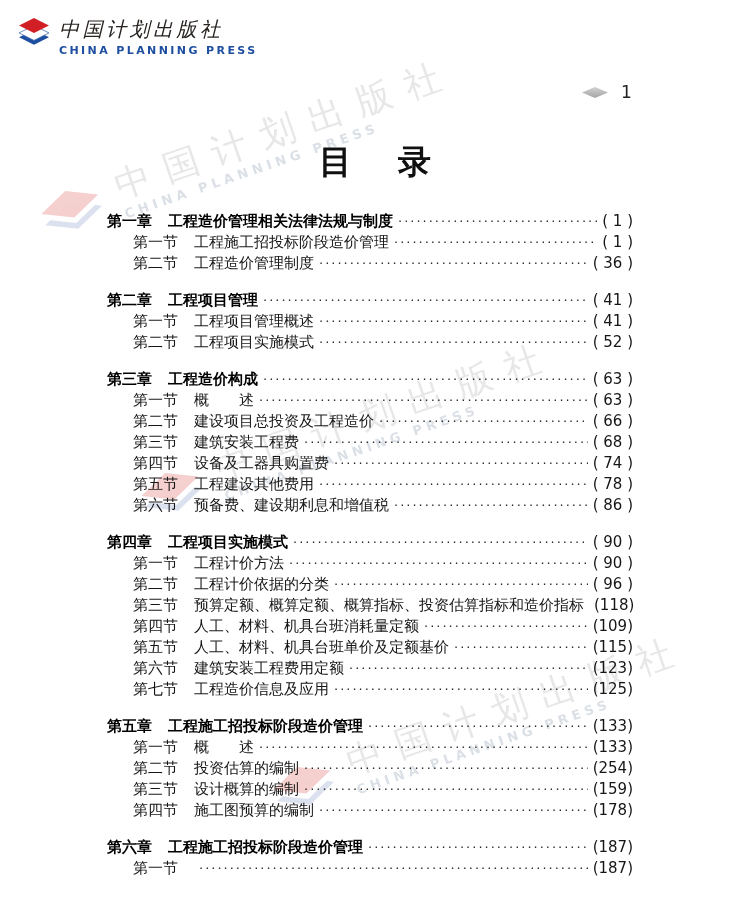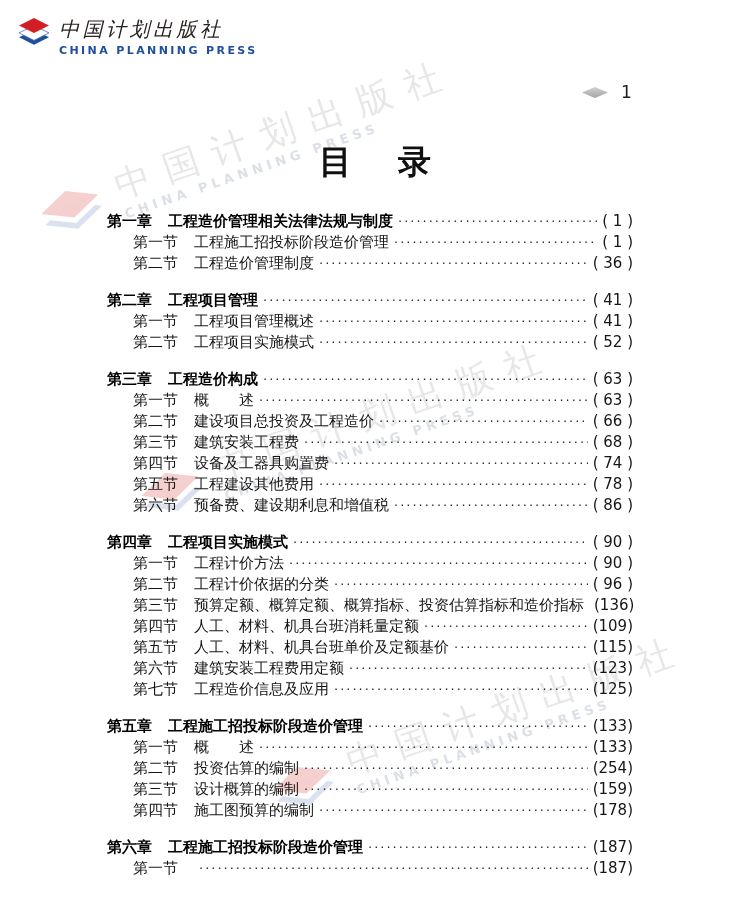--- a/index.html
+++ b/index.html
@@ -207,21 +207,21 @@
         <div class="toc-row section">
           <span class="row-label">第二节</span>
           <span class="row-title">工程计价依据的分类</span>
           <span class="leader">································································································································································</span>
           <span class="row-page">( 96 )</span>
         </div>
         <div class="toc-row section">
           <span class="row-label">第三节</span>
           <span class="row-title">预算定额、概算定额、概算指标、投资估算指标和造价指标</span>
           <span class="leader">································································································································································</span>
-          <span class="row-page">(136)</span>
+          <span class="row-page">(118)</span>
         </div>
         <div class="toc-row section">
           <span class="row-label">第四节</span>
           <span class="row-title">人工、材料、机具台班消耗量定额</span>
           <span class="leader">································································································································································</span>
           <span class="row-page">(109)</span>
         </div>
         <div class="toc-row section">
           <span class="row-label">第五节</span>
           <span class="row-title">人工、材料、机具台班单价及定额基价</span>

